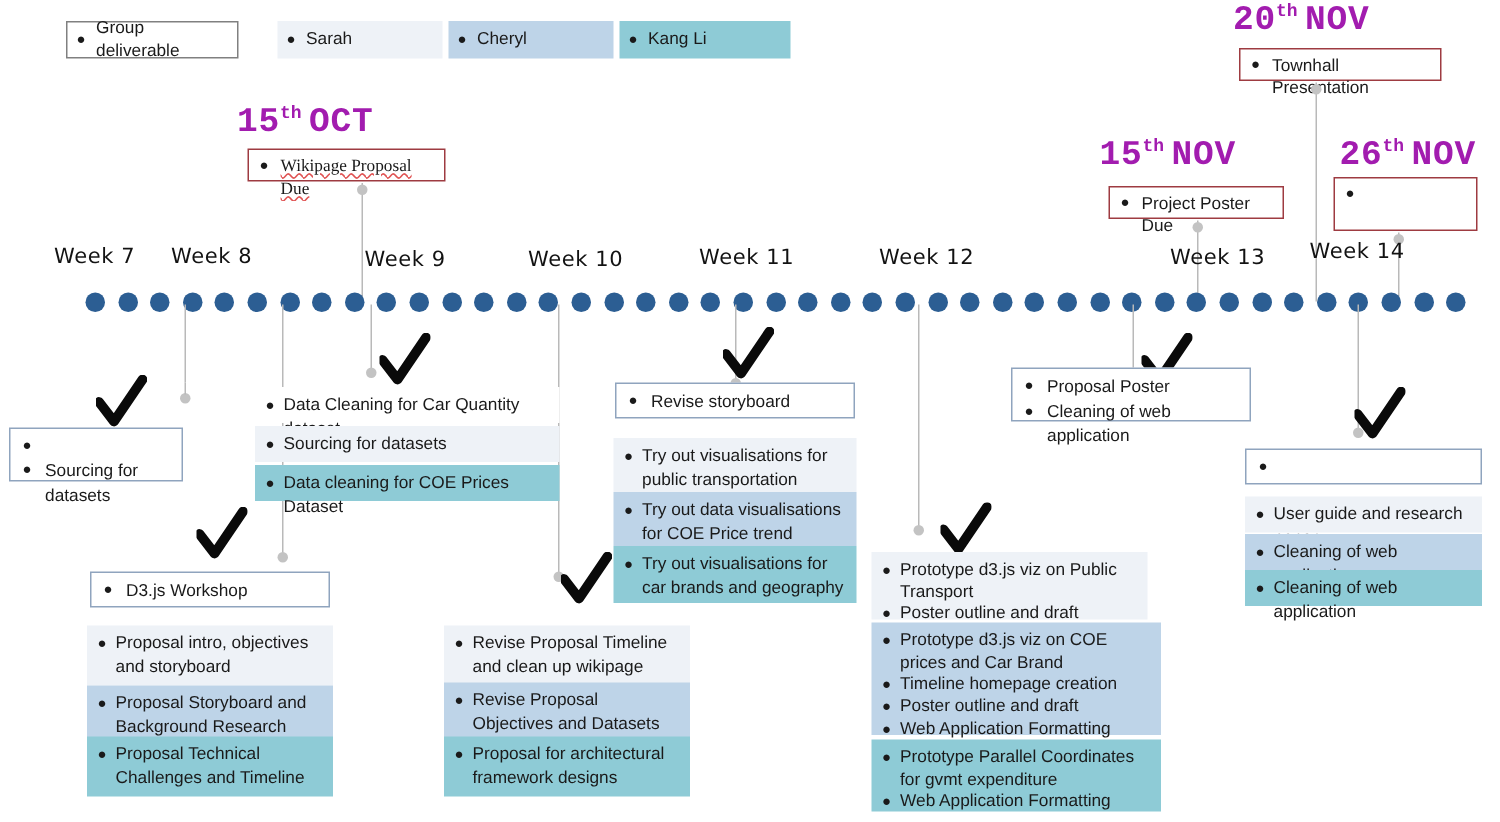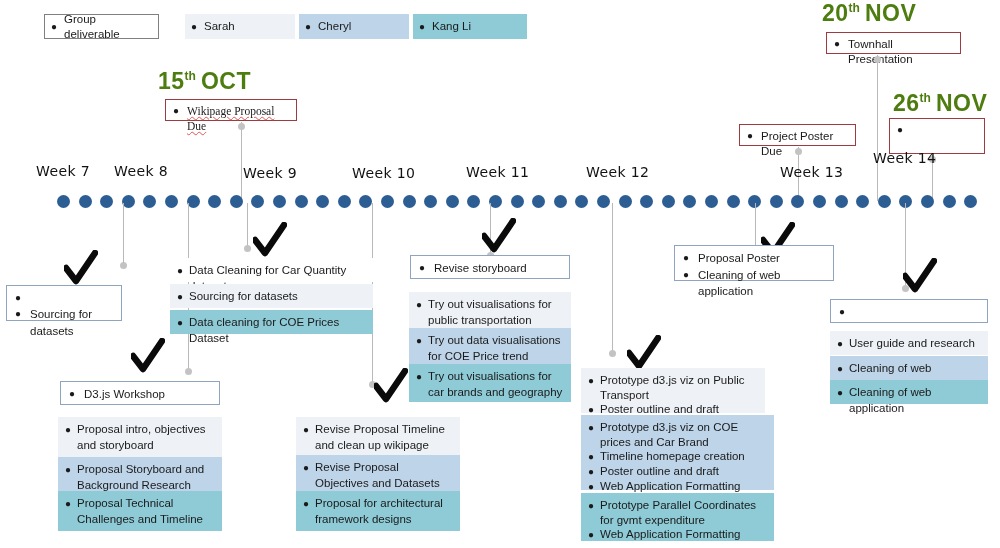--- a/index.html
+++ b/index.html
@@ -32,22 +32,22 @@
   }
   .legend-box.group {
     border: 1px solid #808080;
     background: #ffffff;
   }
   .legend-box .bul { margin-right: 7px; font-size: 10px; line-height: 1; }
 
   
   .date-head {
     position: absolute;
-    color: #4d7c0f;
-    font-family: Liberation Sans, sans-serif;
+    color: #a21caf;
+    font-family: Liberation Mono, monospace;
     font-weight: bold;
     font-size: 23px;
     letter-spacing: 0.5px;
     white-space: nowrap;
   }
   .date-head sup {
     font-size: 12px;
     font-weight: bold;
     vertical-align: super;
     letter-spacing: 0;
@@ -177,20 +177,23 @@
   <div class="date-head" style="left:158px; top:68px;">
     <span>15</span><sup>th</sup><span class="mon">OCT</span>
   </div>
   <div class="milestone-box" style="left:165px; top:99px; width:132px; height:22px;">
     <span class="bul">●</span>
     <span class="sq">Wikipage Proposal Due</span>
   </div>
   <div class="conn" style="left:241px; top:122px; height:80px;"></div>
   <div class="conn-dot" style="left:238px; top:123px;"></div>
 
+  <div class="date-head" style="left:733px; top:90px;">
+    <span>15</span><sup>th</sup><span class="mon">NOV</span>
+  </div>
   <div class="milestone-box" style="left:739px; top:124px; width:117px; height:22px;">
     <span class="bul">●</span>
     <span>Project Poster Due</span>
   </div>
   <div class="conn" style="left:798px; top:147px; height:55px;"></div>
   <div class="conn-dot" style="left:795px; top:148px;"></div>
 
   <div class="date-head" style="left:893px; top:90px;">
     <span>26</span><sup>th</sup><span class="mon">NOV</span>
   </div>
@@ -200,21 +203,21 @@
   <div class="conn" style="left:932px; top:155px; height:47px;"></div>
   <div class="conn-dot" style="left:929px; top:156px;"></div>
 
   <div class="week-label" style="left:36px;  top:163px;">Week 7</div>
   <div class="week-label" style="left:114px; top:163px;">Week 8</div>
   <div class="week-label" style="left:243px; top:165px;">Week 9</div>
   <div class="week-label" style="left:352px; top:165px;">Week 10</div>
   <div class="week-label" style="left:466px; top:164px;">Week 11</div>
   <div class="week-label" style="left:586px; top:164px;">Week 12</div>
   <div class="week-label" style="left:748px; top:164px;margin-left:32px;">Week 13</div>
-  <div class="week-label" style="left:873px; top:150px;text-align:center;">Week 14</div>
+  <div class="week-label" style="left:873px; top:160px;text-align:center;">Week 14</div>
 
   <div id="axis-dots">
       <div class="axis-dot" style="left: 57px; top: 195px;"></div>
       <div class="axis-dot" style="left: 78.6px; top: 195px;"></div>
       <div class="axis-dot" style="left: 100.2px; top: 195px;"></div>
       <div class="axis-dot" style="left: 121.8px; top: 195px;"></div>
       <div class="axis-dot" style="left: 143.4px; top: 195px;"></div>
       <div class="axis-dot" style="left: 165px; top: 195px;"></div>
       <div class="axis-dot" style="left: 186.6px; top: 195px;"></div>
       <div class="axis-dot" style="left: 208.2px; top: 195px;"></div>

